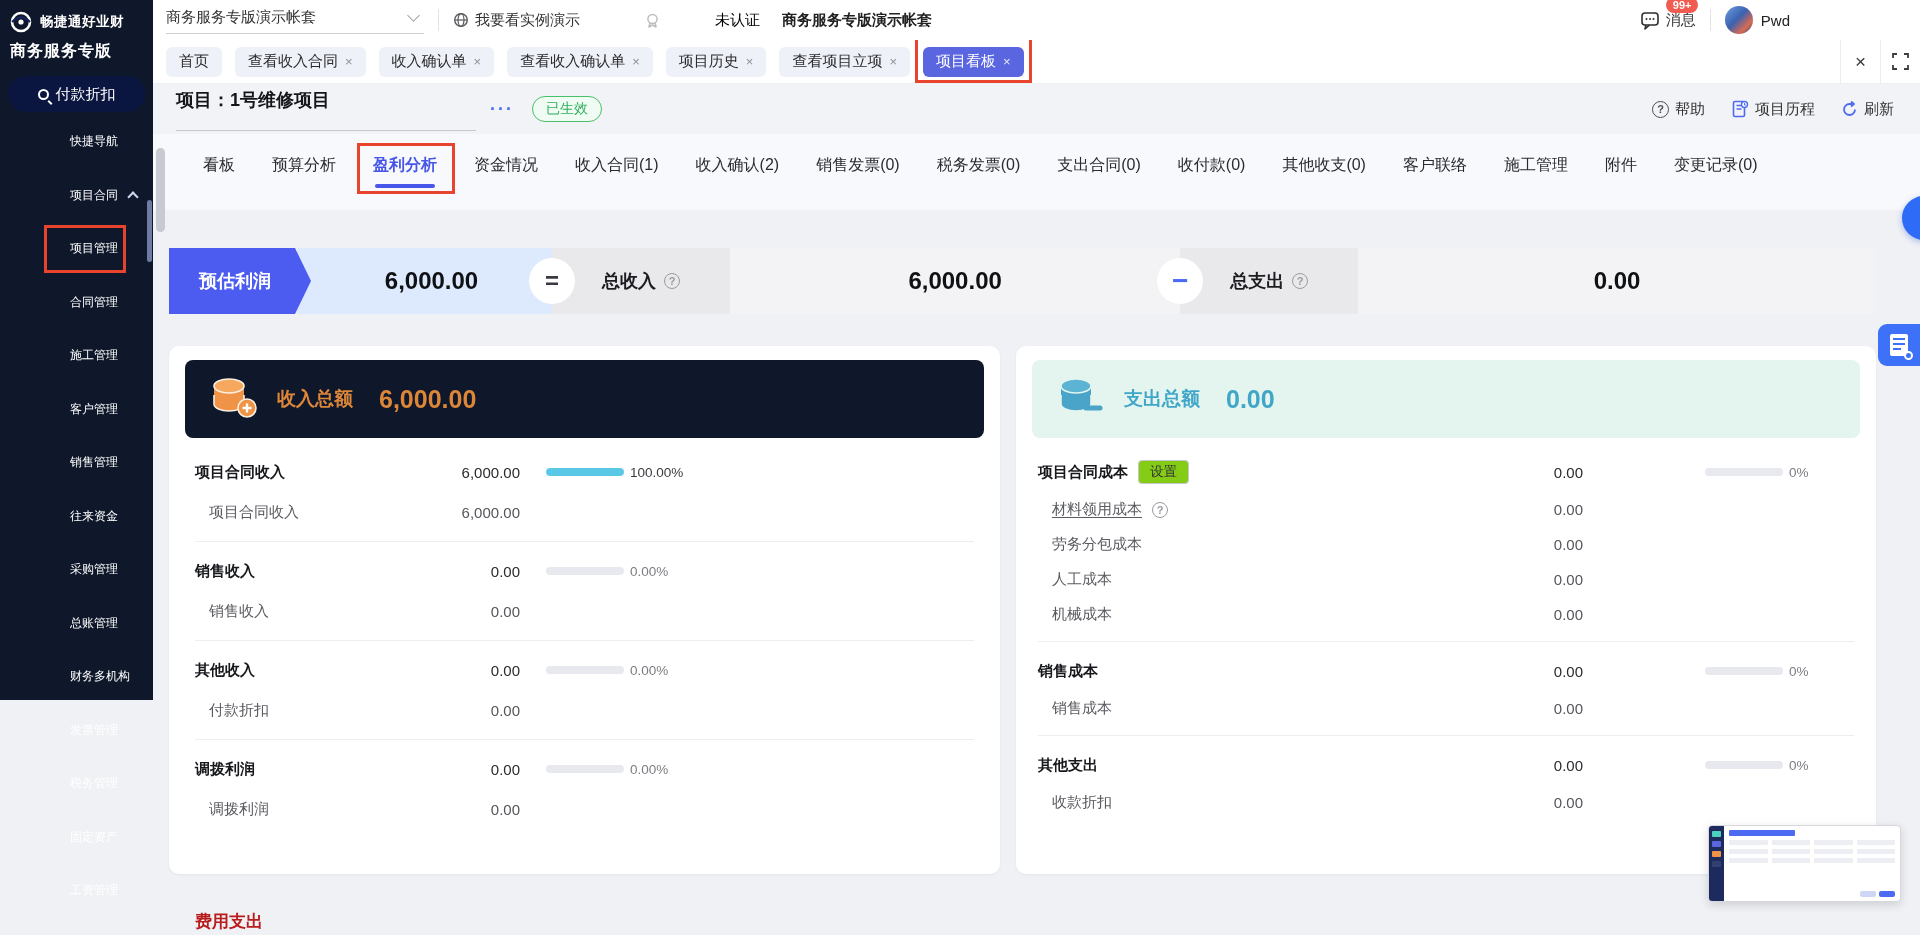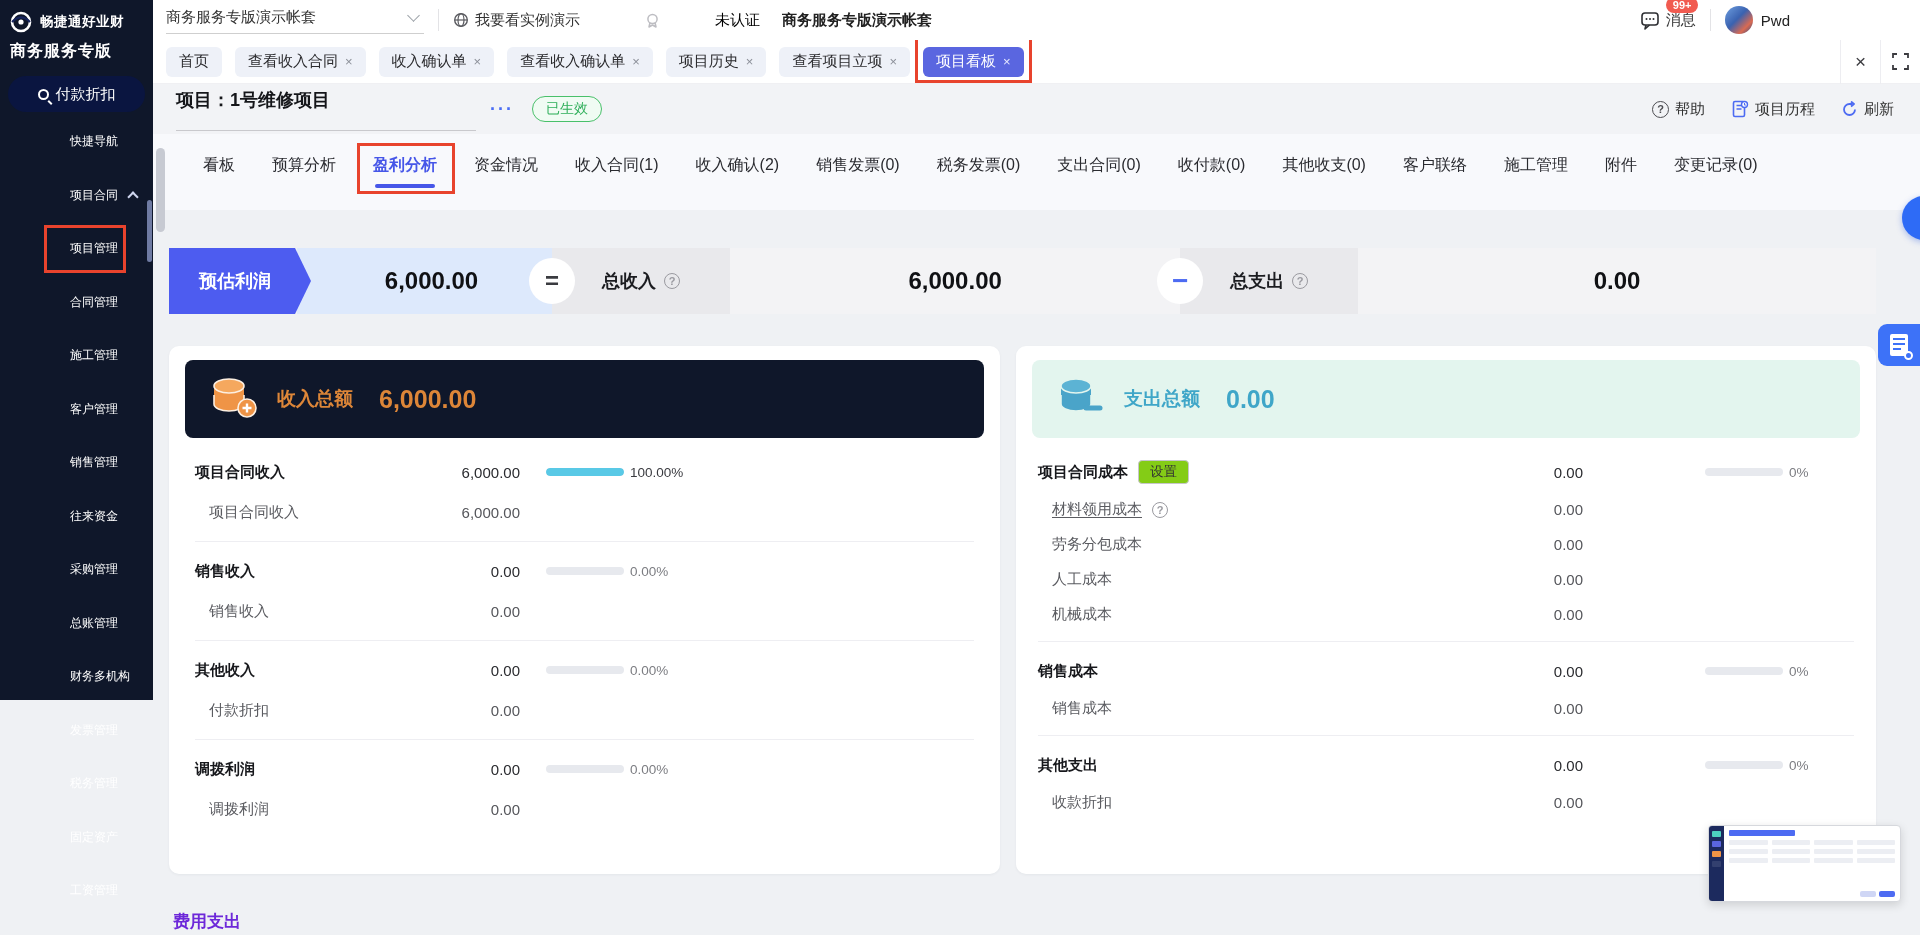--- a/index.html
+++ b/index.html
@@ -103,21 +103,21 @@
   .bar { height:8px; width:78px; background:#e7e9ee; border-radius:4px; overflow:hidden; }
   .bar .fill { display:block; height:100%; background:#59c9e6; border-radius:4px; }
   .card.income .bar { margin-left:26px; }
   .card.expense .bar { margin-left:122px; }
   .pct { font-size:13.5px; color:#3a3b40; margin-left:6px; white-space:nowrap; }
   .pct.grey { color:#7c7d82; }
   .crow-div { border-top:1px solid #eeeef2; margin:9px 0; }
   .settings-btn { border:1px solid #c6c6cb; border-radius:4px; background:#84cc16; font-size:13.5px; color:#333; padding:2px 11px; font-weight:400; cursor:pointer; }
   .ulink { text-decoration:underline; text-underline-offset:3px; }
 
-  .bottom-section-title { margin:36px 0 0 20px; font-size:17px; font-weight:700; color:#6d28d9; }
+  .bottom-section-title { margin:36px 0 0 42px; font-size:17px; font-weight:700; color:#b91c1c; }
 
   
   .edge-circle { position:absolute; right:-26px; top:196px; width:44px; height:44px; border-radius:50%; background:#2e6bf6; box-shadow:0 2px 6px rgba(30,80,220,.35); z-index:40; }
   .edge-square { position:absolute; right:0; top:324px; width:42px; height:42px; background:#3d72f8; border-radius:9px 0 0 9px; z-index:40; display:flex; align-items:center; justify-content:center; cursor:pointer; }
   .doc-glyph { position:relative; width:18px; height:22px; background:#fff; border-radius:2px; }
   .doc-glyph i { position:absolute; left:3px; right:3px; height:2px; background:#3d72f8; }
   .doc-glyph i:nth-child(1){ top:4px; } .doc-glyph i:nth-child(2){ top:9px; } .doc-glyph i:nth-child(3){ top:14px; right:7px; }
   .doc-glyph .lens { position:absolute; right:-5px; bottom:-4px; width:9px; height:9px; border:2px solid #fff; border-radius:50%; background:#3d72f8; }
 
   

